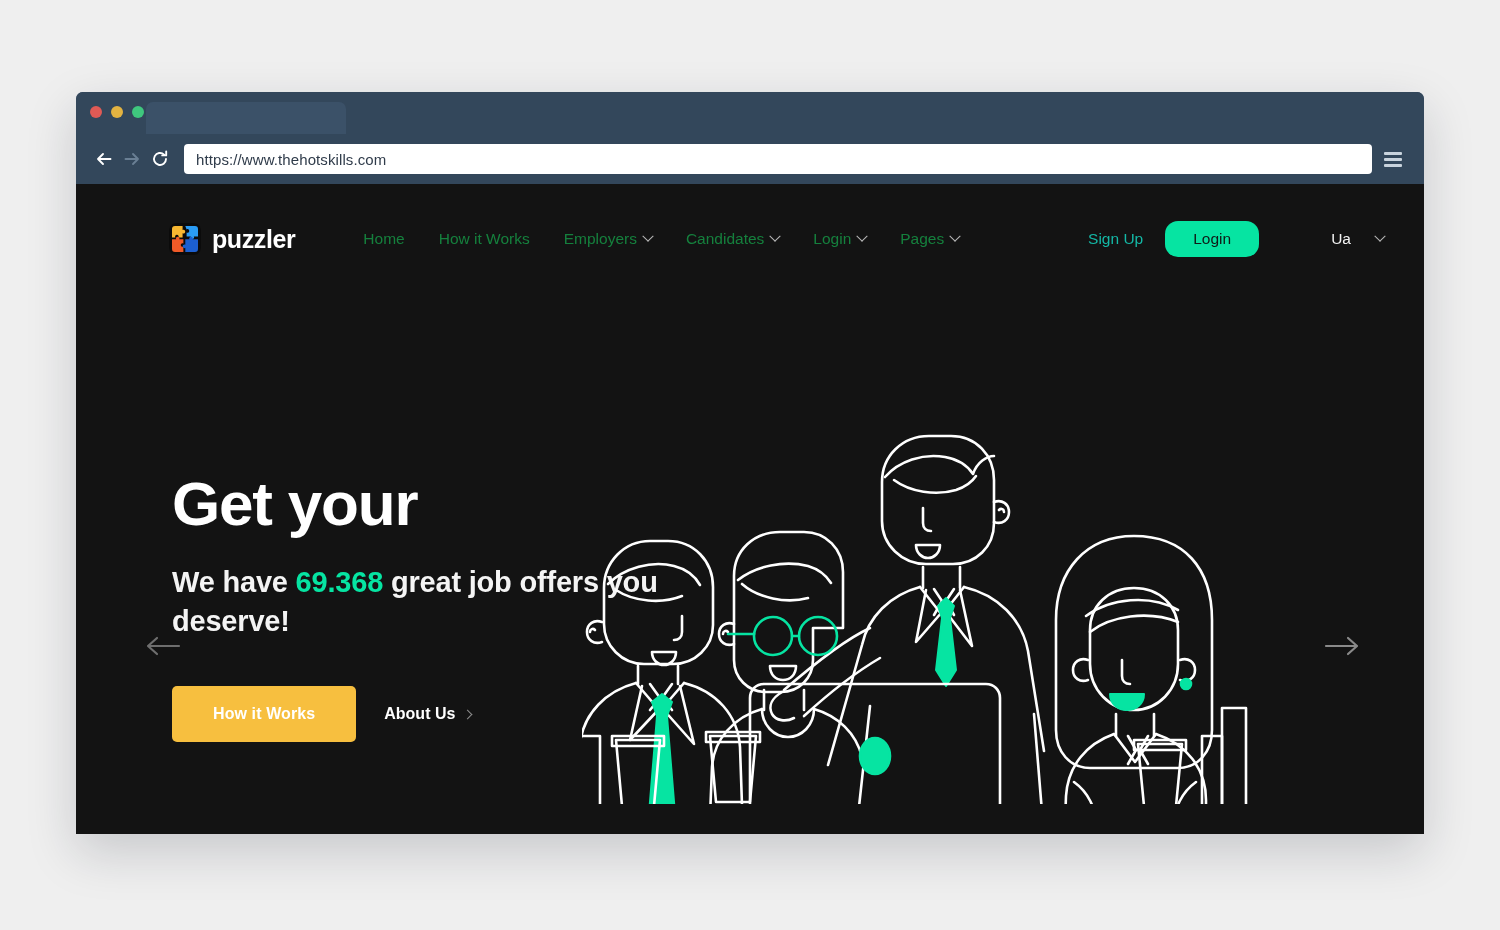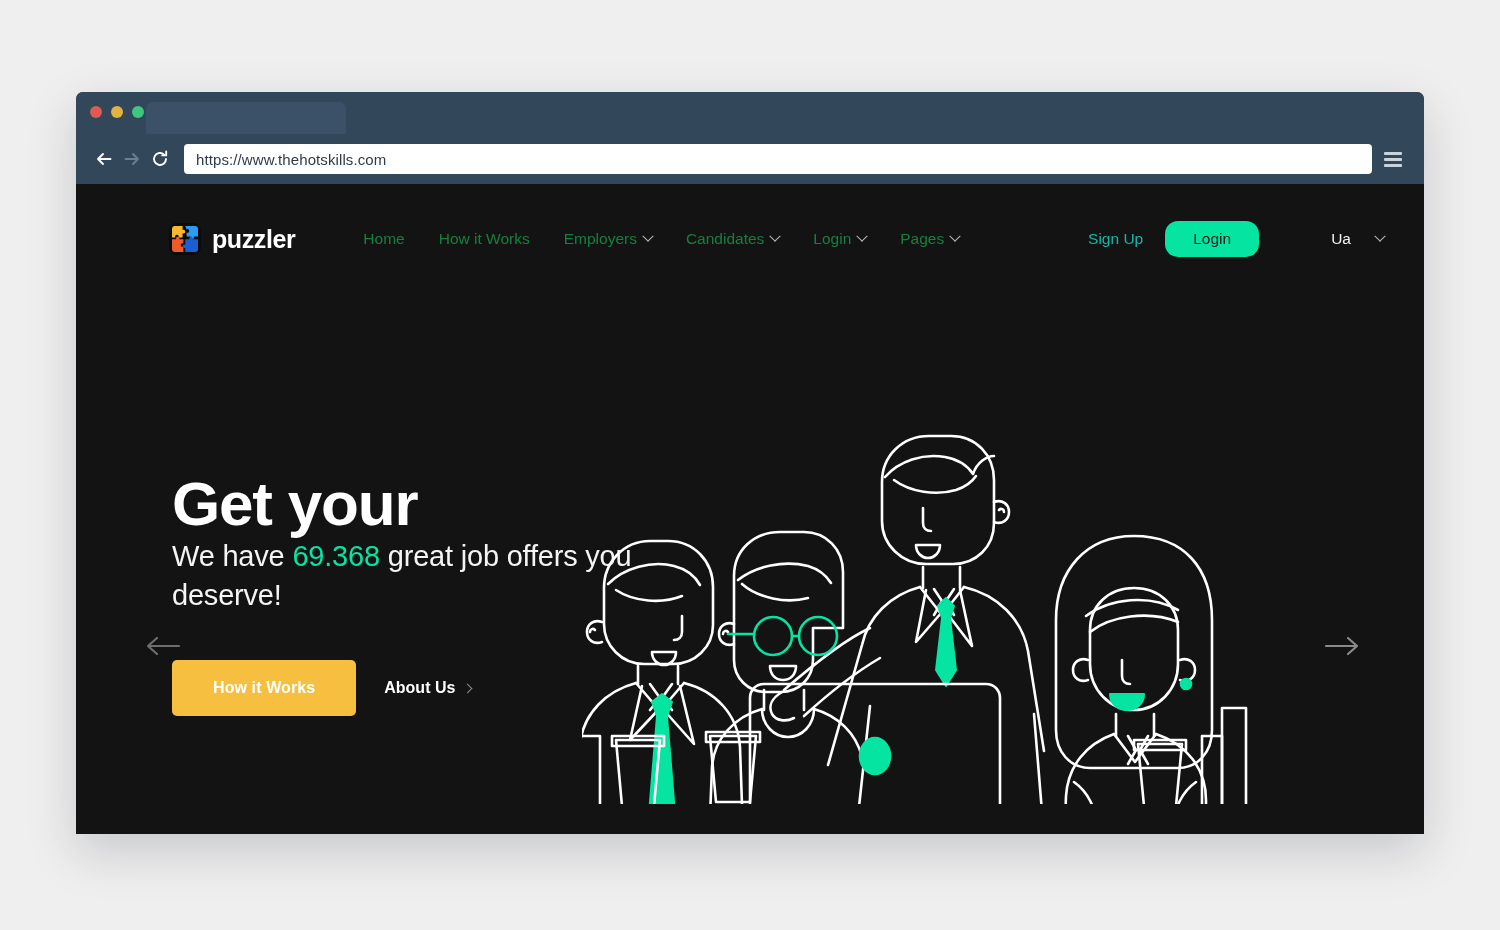--- a/index.html
+++ b/index.html
@@ -220,24 +220,25 @@
     width: 520px;
   }
   #hero-title {
     font-size: 62px;
     line-height: 1.07;
     font-weight: bold;
     color: #ffffff;
     letter-spacing: -1.2px;
   }
   #hero-subtitle {
+    margin-top: 26px;
     font-size: 29px;
     line-height: 1.33;
     color: #f4f4f4;
-    font-weight: 400;
+    font-weight: 700;
     letter-spacing: -0.2px;
   }
   #hero-count {
     color: #06e4a2;
   }
   #hero-buttons {
     margin-top: 46px;
     display: flex;
     align-items: center;
     gap: 18px;

